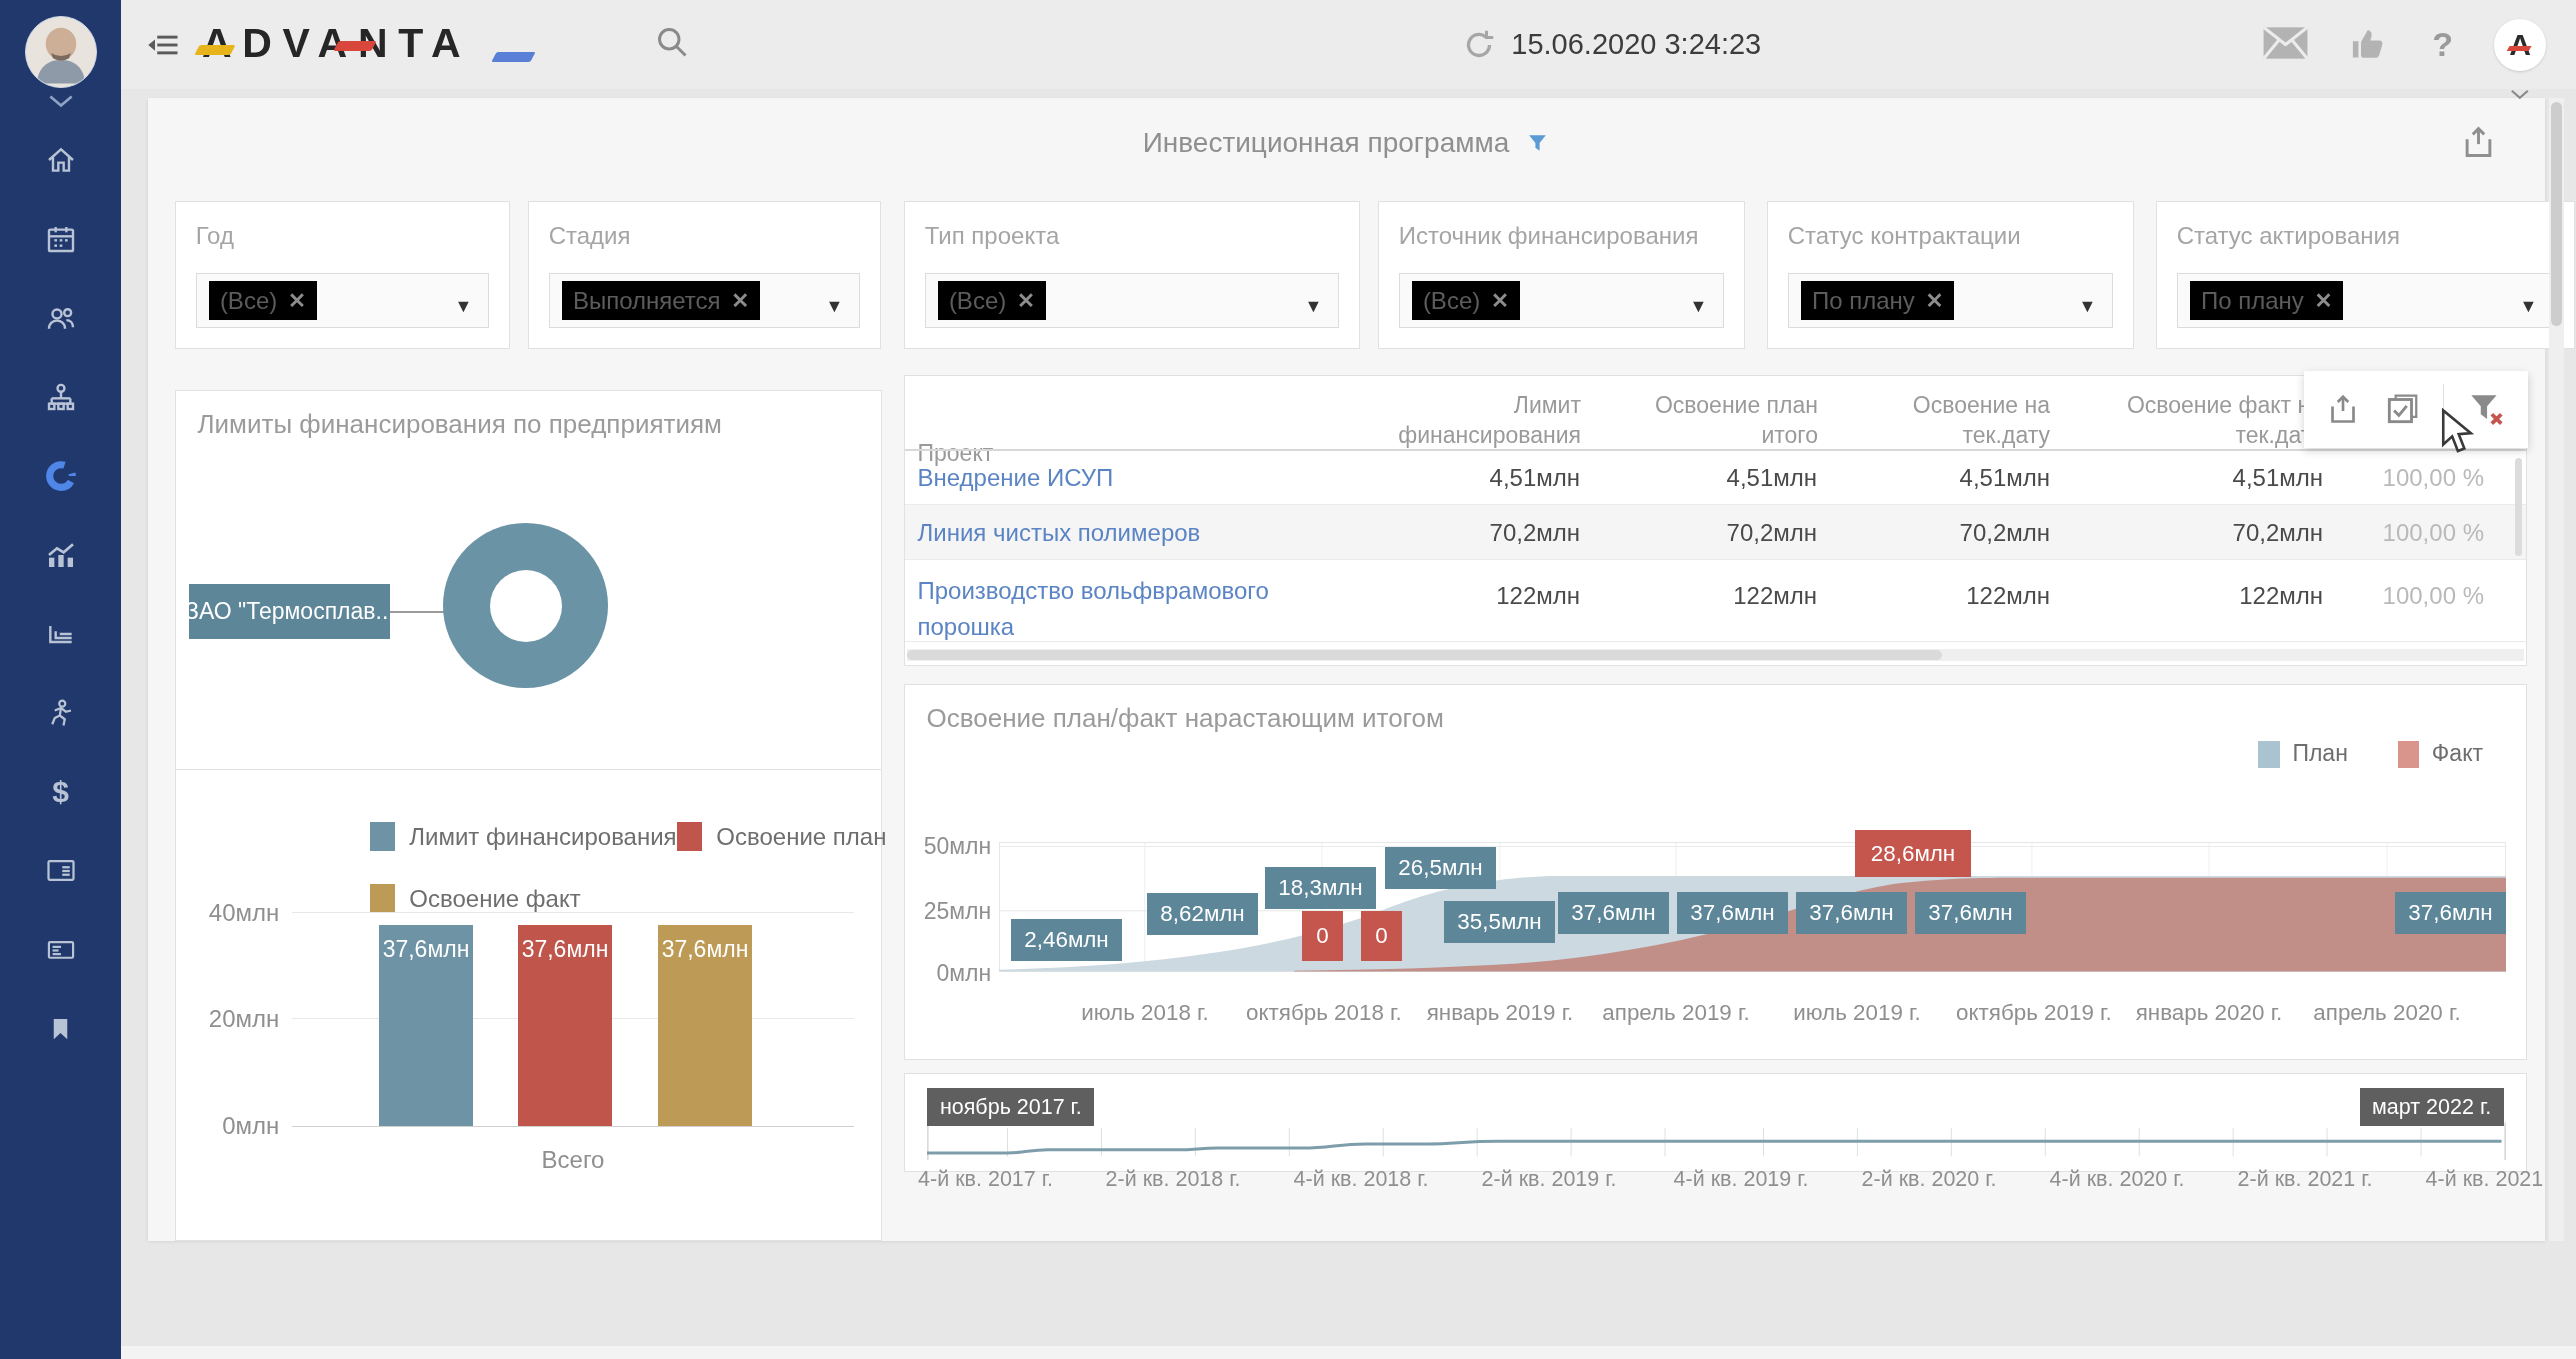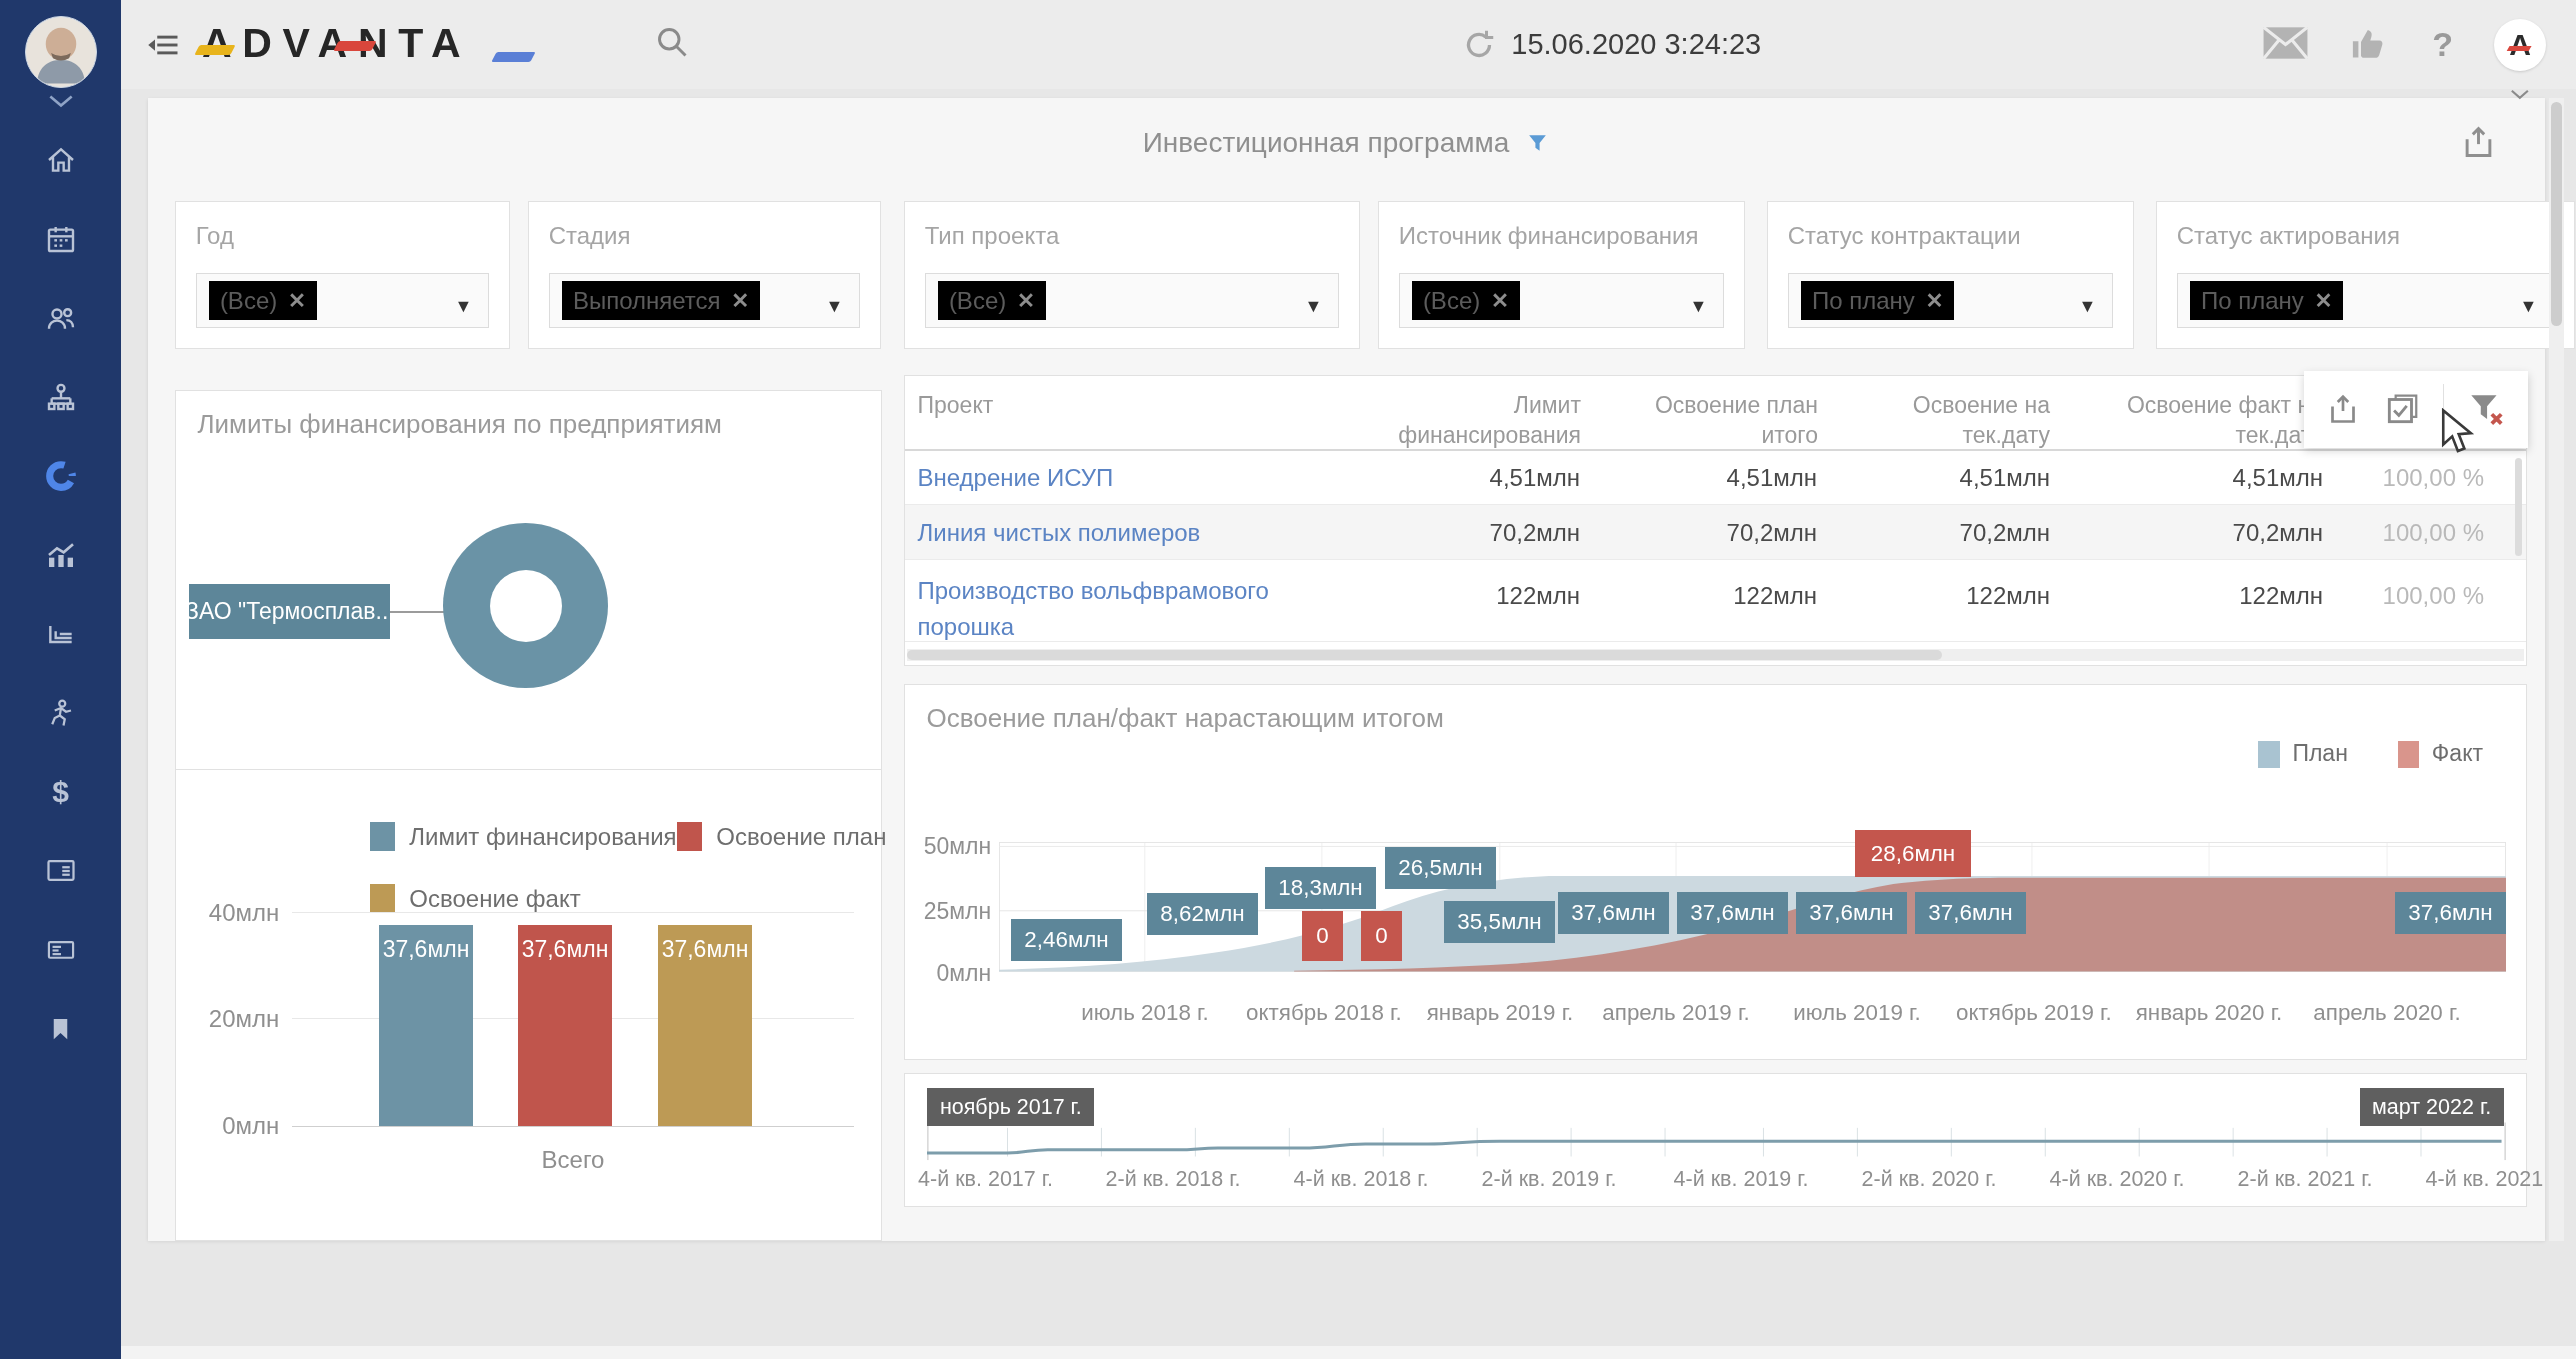--- a/index.html
+++ b/index.html
@@ -73,21 +73,21 @@
   .bar-grid{position:absolute;left:116px;top:142px;width:562px;height:214px;border-bottom:0.9px solid #cfcfcf;}
   .bar-grid .gl{position:absolute;left:0;right:0;height:0.9px;background:#e8e8e8;}
   .ytick{position:absolute;left:14.3px;width:89px;text-align:right;font-size:24px;color:#8f8f8f;}
   .bar{position:absolute;bottom:0;width:94px;}
   .bar .blabel{position:absolute;left:0;right:0;top:10.7px;text-align:center;color:#fff;font-size:23px;}
   .xlabel{position:absolute;left:116px;top:376px;width:562px;text-align:center;font-size:24px;color:#8f8f8f;}
 
   
   #tablePanel{left:756px;top:277px;width:1623px;height:291px;}
   .th{position:absolute;top:14.3px;font-size:23px;color:#9a9a9a;line-height:30px;text-align:right;}
-  .th.first{text-align:left;}
+  .th.first{text-align:left;margin-top:48px;}
   .thead-line{position:absolute;left:0;right:0;top:73px;height:1.8px;background:#d8d8d8;}
   .trow{position:absolute;left:0;right:0;}
   .trow .sep{position:absolute;left:0;right:0;bottom:0;height:0.9px;background:#ebebeb;}
   .proj-link{position:absolute;left:12.5px;top:50%;transform:translateY(-50%);font-size:24px;color:#5b84c4;cursor:pointer;line-height:36px;}
   .proj-link.two{transform:none;top:12.5px;width:358px;}
   .tval{position:absolute;font-size:24px;color:#4a4a4a;text-align:right;top:50%;transform:translateY(-50%);}
   .tpct{position:absolute;font-size:24px;color:#b9b9b9;text-align:right;top:50%;transform:translateY(-50%);}
   .row-alt{background:#f5f5f5;}
   .h-scroll{position:absolute;left:1.8px;right:1.8px;bottom:3.6px;height:12.5px;background:#efefef;}
   .h-scroll .thumb{position:absolute;left:0;top:0.9px;width:64%;height:10.7px;background:#dadada;border-radius:5.4px;}
@@ -102,21 +102,21 @@
   .a-legend{position:absolute;right:43px;top:55px;display:flex;gap:50px;align-items:center;font-size:23px;color:#6e6e6e;}
   .a-legend .sw{width:21.5px;height:27px;margin-right:12.5px;vertical-align:middle;display:inline-block;}
   .a-ytick{position:absolute;left:7.2px;width:79px;text-align:right;font-size:23px;color:#8f8f8f;}
   .a-plot{position:absolute;left:94px;top:157px;width:1507px;height:134px;}
   .a-xtick{position:absolute;top:315px;width:152px;text-align:center;font-size:22.4px;color:#8f8f8f;white-space:nowrap;}
   .dl{position:absolute;color:#fff;font-size:22.4px;display:flex;align-items:center;justify-content:center;z-index:3;}
   .dl.blue{background:#5d8699;width:111px;height:42px;}
   .dl.red{background:#c4564d;}
 
   
-  #tlPanel{left:756px;top:975px;width:1623px;height:134px;}
+  #tlPanel{left:756px;top:975px;width:1623px;height:99px;}
   .tl-box{position:absolute;top:14.3px;height:38px;background:#5f5f5f;color:#fff;font-size:21.5px;display:flex;align-items:center;justify-content:center;padding:0 12.5px;white-space:nowrap;z-index:3;}
   .tl-tick-label{position:absolute;top:93px;width:170px;text-align:center;font-size:21.5px;color:#8f8f8f;white-space:nowrap;}
 </style>
 </head>
 <body>
 
 <div class="app">
 
   <div class="sidebar">
     <div class="avatar">

